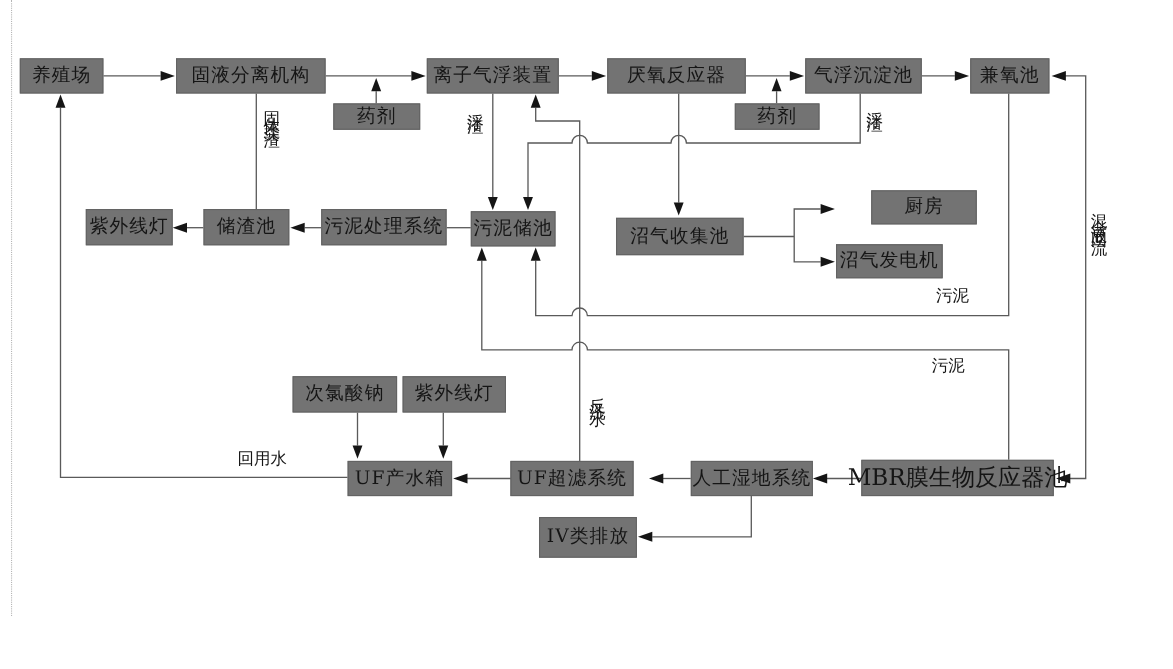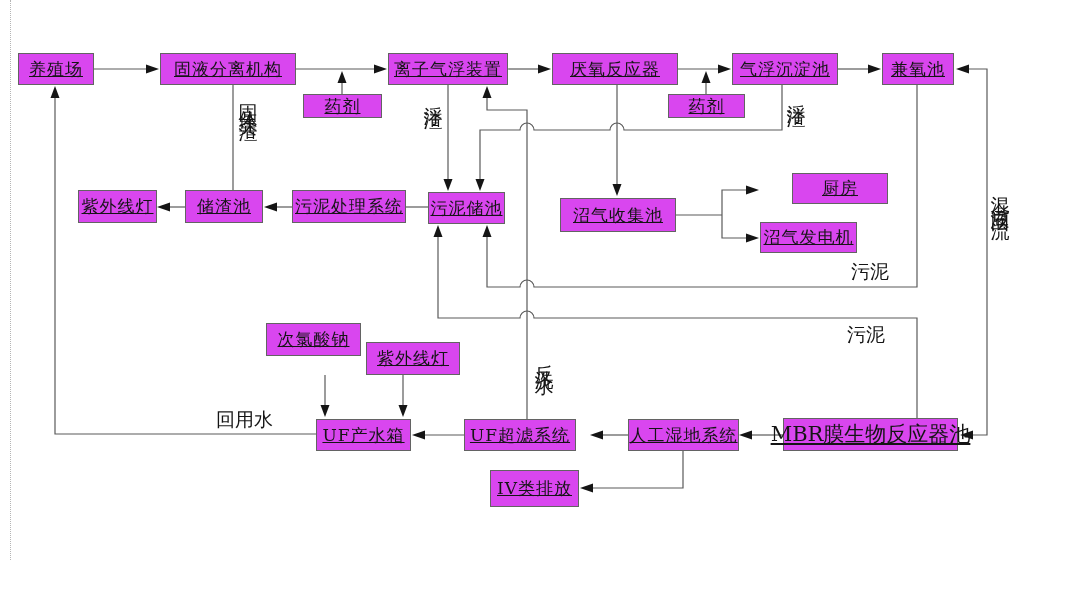--- a/index.html
+++ b/index.html
@@ -13,31 +13,30 @@
   }
   .scan-edge{
     position:absolute;left:10px;top:0;width:0;height:560px;
     border-left:1px dotted #b5b5b5;
   }
   .wires{position:absolute;left:0;top:0;z-index:1;}
   .node{
     position:absolute;z-index:2;
     box-sizing:border-box;
     border:1px solid #636363;
-    background:#d946ef;
+    background:#737373;
     display:flex;align-items:center;justify-content:center;
     font-size:17px;line-height:1;color:#151515;
     letter-spacing:1px;
     white-space:nowrap;
-    text-decoration:underline;
   }
   .node.small{font-size:21px;letter-spacing:0;}
   .lbl{
     position:absolute;z-index:2;
-    font-size:19px;line-height:1;color:#151515;
+    font-size:15px;line-height:1;color:#151515;
     white-space:nowrap;
   }
   .v{
     writing-mode:vertical-rl;text-orientation:upright;
     letter-spacing:6px;
   }
   .v2{letter-spacing:4px;}
 </style>
 </head>
 <body>
@@ -135,21 +134,21 @@
   <div class="node" style="left:668px;top:94px;width:77px;height:24px">药剂</div>
 
   <div class="node" style="left:78px;top:190px;width:79px;height:33px">紫外线灯</div>
   <div class="node" style="left:185px;top:190px;width:78px;height:33px">储渣池</div>
   <div class="node" style="left:292px;top:190px;width:114px;height:33px">污泥处理系统</div>
   <div class="node" style="left:428px;top:192px;width:77px;height:32px">污泥储池</div>
   <div class="node" style="left:560px;top:198px;width:116px;height:34px">沼气收集池</div>
   <div class="node" style="left:792px;top:173px;width:96px;height:31px">厨房</div>
   <div class="node" style="left:760px;top:222px;width:97px;height:31px">沼气发电机</div>
 
-  <div class="node" style="left:266px;top:323px;width:95px;height:33px">次氯酸钠</div>
+  <div class="node" style="left:266px;top:342px;width:95px;height:33px">次氯酸钠</div>
   <div class="node" style="left:366px;top:342px;width:94px;height:33px">紫外线灯</div>
 
   <div class="node" style="left:316px;top:419px;width:95px;height:32px">UF产水箱</div>
   <div class="node" style="left:464px;top:419px;width:112px;height:32px">UF超滤系统</div>
   <div class="node" style="left:628px;top:419px;width:111px;height:32px">人工湿地系统</div>
   <div class="node small" style="left:783px;top:418px;width:175px;height:33px">MBR膜生物反应器池</div>
   <div class="node" style="left:490px;top:470px;width:89px;height:37px">IV类排放</div>
 
   <div class="lbl v" style="left:239px;top:89px">固体粪渣</div>
   <div class="lbl v v2" style="left:424px;top:91px">浮渣</div>

